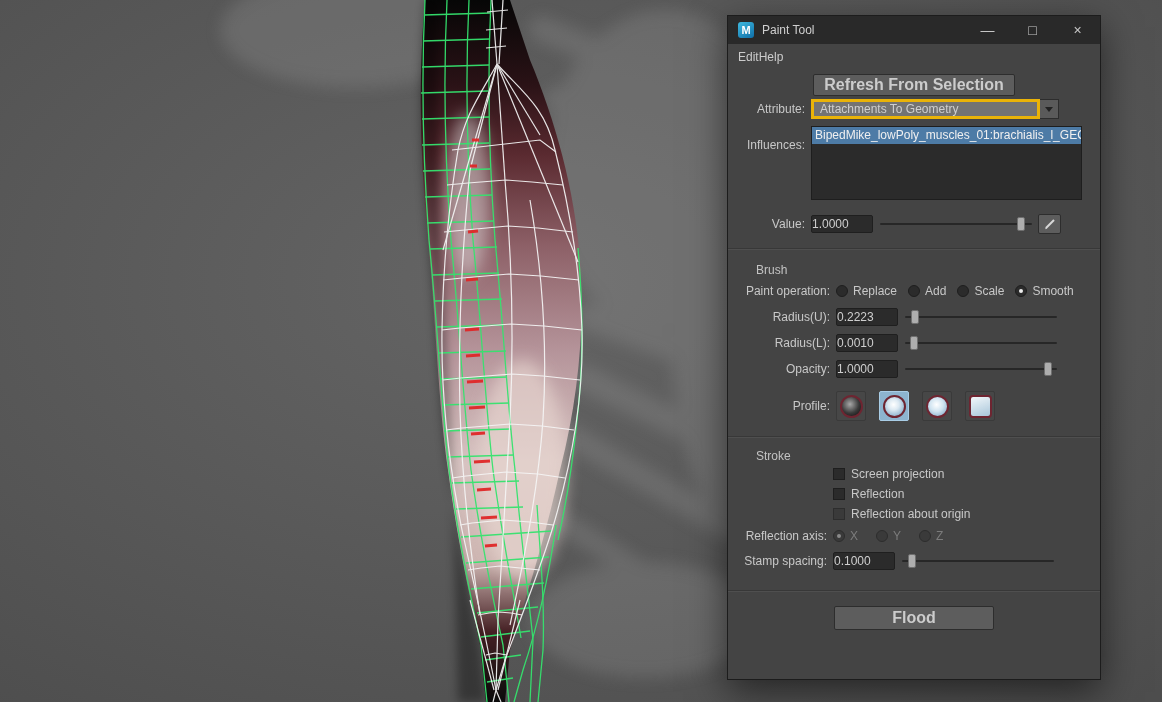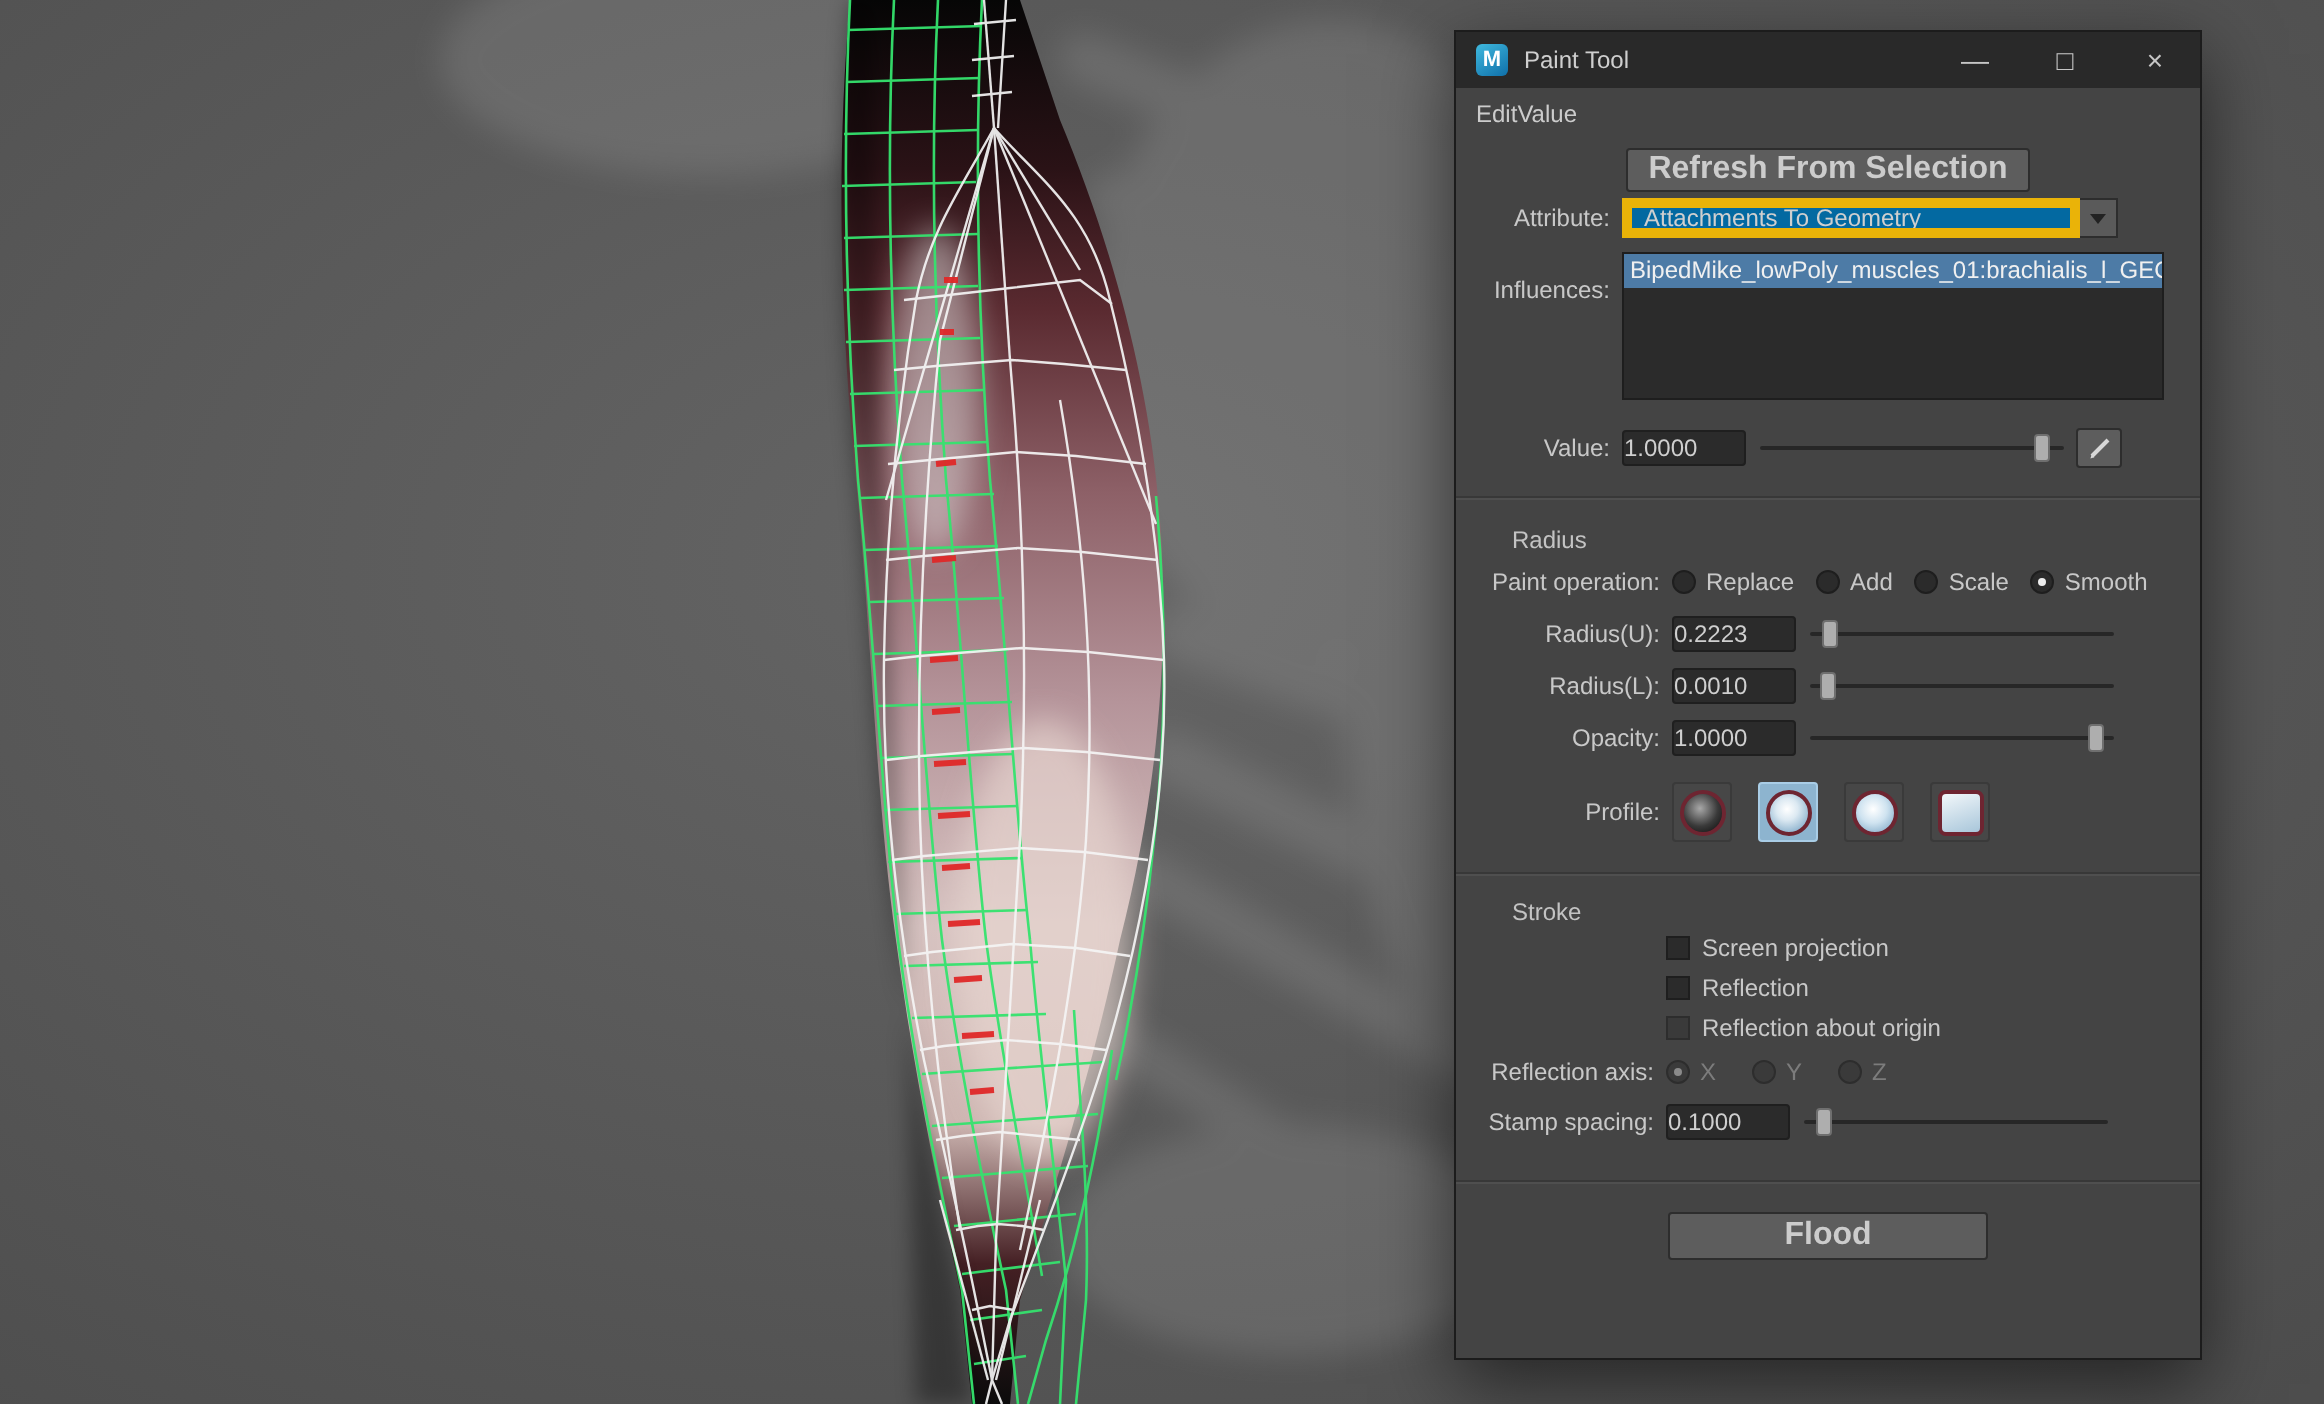--- a/index.html
+++ b/index.html
@@ -46,21 +46,21 @@
   .field{width:62px;height:18px;background:#2b2b2b;border:1px solid #1f1f1f;border-radius:2px;
     color:#cfcfcf;font-size:12px;padding:0 0;font-family:inherit;flex:none;}
 
   .slider{position:relative;width:152px;height:16px;margin-left:7px;flex:none;}
   .slider::before{content:"";position:absolute;left:0;right:0;top:7px;height:2px;
     background:#272727;border-radius:1px;}
   .handle{position:absolute;top:1px;width:8px;height:14px;background:#aeaeae;
     border:1px solid #6f6f6f;border-radius:2px;}
 
   .dropdown{display:flex;width:248px;height:20px;}
-  .dd-value{flex:1;background:#0369a1;border:5px solid #eab308;display:flex;align-items:center;
+  .dd-value{flex:1;background:#737373;border:3px solid #eab308;display:flex;align-items:center;
     padding-left:6px;color:#cfcfcf;white-space:nowrap;overflow:hidden;}
   .dd-btn{width:19px;background:#5a5a5a;border:1px solid #2d2d2d;border-left:none;
     display:flex;align-items:center;justify-content:center;flex:none;}
   .dd-arrow{width:0;height:0;border-left:4px solid transparent;border-right:4px solid transparent;
     border-top:5px solid #222;}
 
   .row-infl{display:flex;align-items:flex-start;height:82px;}
   .row-infl .label{margin-top:16px;}
   .listbox{width:271px;height:74px;background:#2b2b2b;border:1px solid #1e1e1e;
     margin-top:4px;overflow:hidden;}
@@ -261,21 +261,21 @@
           <span>□</span>
         </div>
         <div class="win-btn">
           <span>×</span>
         </div>
       </div>
     </div>
 
     <div class="menubar">
       <span class="menu-item">Edit</span>
-      <span class="menu-item">Value</span>
+      <span class="menu-item">Help</span>
     </div>
 
     <div class="btn refresh-btn">Refresh From Selection</div>
 
 
     <div class="row pa">
       <div class="label">Attribute:</div>
       <div class="dropdown">
         <div class="dd-value">Attachments To Geometry</div>
         <div class="dd-btn">
@@ -300,21 +300,21 @@
       <div class="small-btn">
         <svg width="14" height="14" viewBox="0 0 14 14">
           <path d="M3,11 L11,3" stroke="#d8d8d8" stroke-width="2" fill="none"></path>
           <path d="M2.2,12.2 L4.2,11.6 L2.8,10.2 Z" fill="#d8d8d8"></path>
         </svg>
       </div>
     </div>
 
     <div class="sep sep1"></div>
 
-    <div class="section-title st-brush">Radius</div>
+    <div class="section-title st-brush">Brush</div>
 
     <div class="row br op-row">
       <div class="label">Paint operation:</div>
       <span class="opt">
         <span class="radio"></span>
         <span class="lbl">Replace</span>
       </span>
       <span class="opt">
         <span class="radio"></span>
         <span class="lbl">Add</span>

